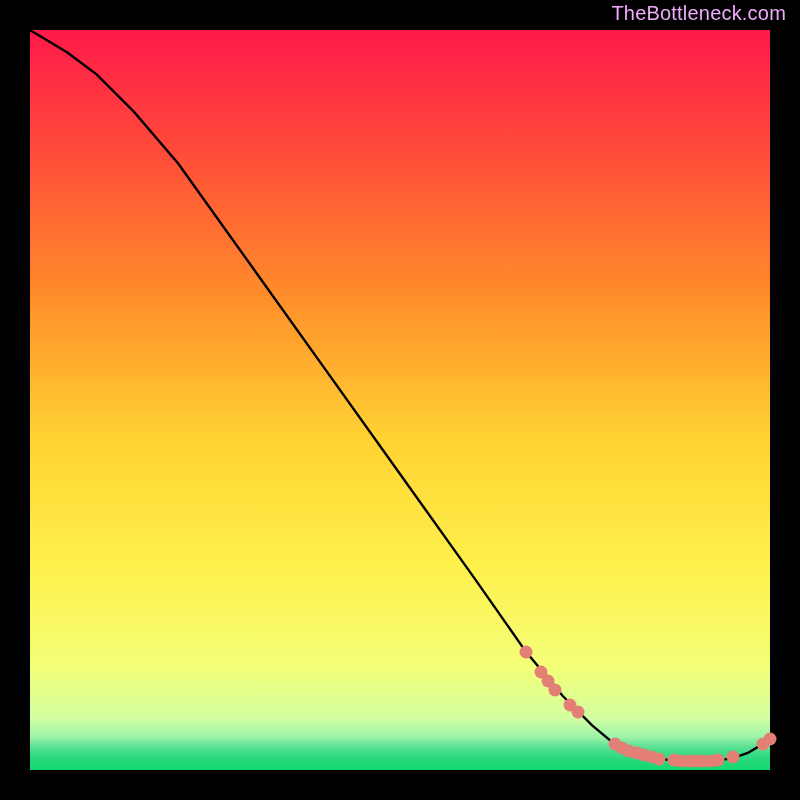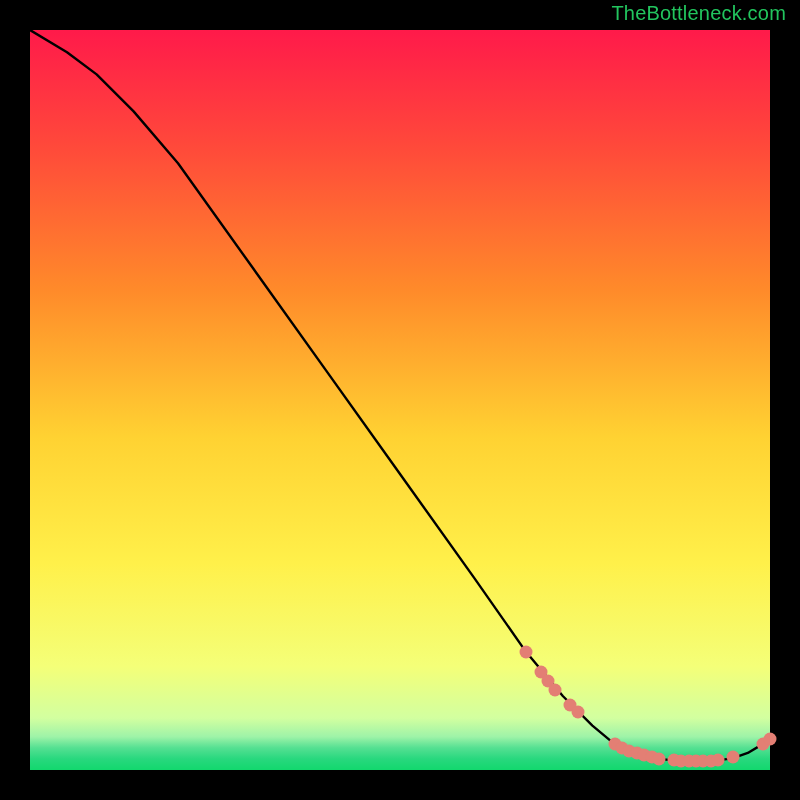--- a/index.html
+++ b/index.html
@@ -8,21 +8,21 @@
     height: 800px;
     background: #000;
     position: relative;
     font-family: Arial, Helvetica, sans-serif;
     overflow: hidden;
   }
   .watermark {
     position: absolute;
     top: 2px;
     right: 14px;
-    color: #22c55e;
+    color: #f0abfc;
     font-size: 20px;
     font-weight: 500;
     letter-spacing: 0.2px;
     z-index: 10;
   }
   .plot {
     position: absolute;
     left: 30px;
     top: 30px;
     width: 740px;

